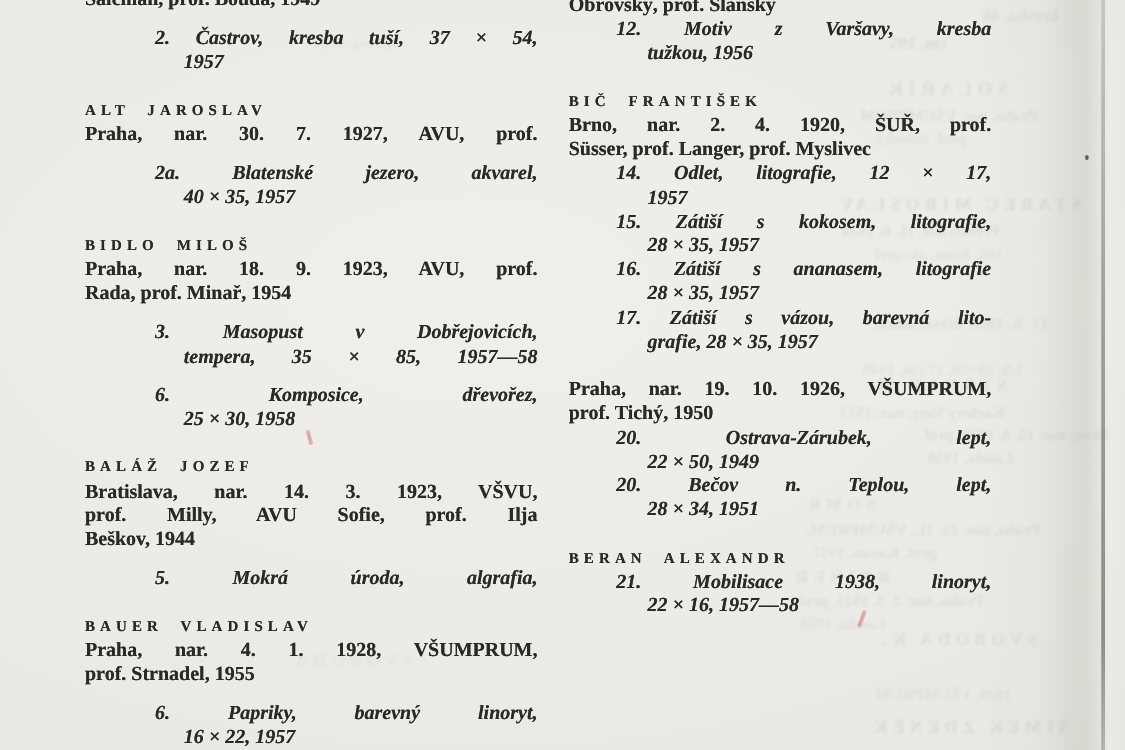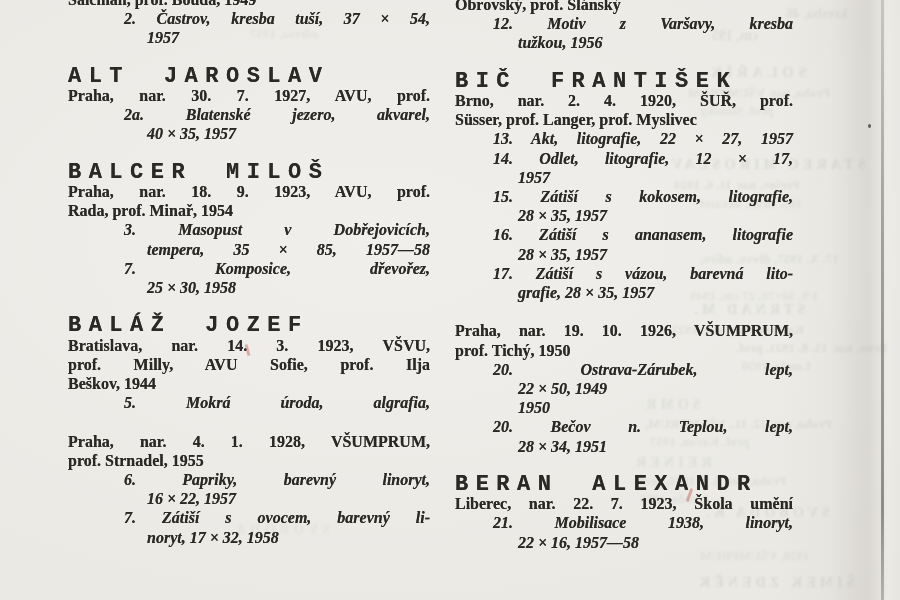--- a/index.html
+++ b/index.html
@@ -15,26 +15,26 @@
       linear-gradient(to right, #e9e8e3 0px, #e9e8e3 780px, #e3e1db 858px, #e5e3dd 880px, #ebe9e4 888px, #e8e6e1 900px),
       linear-gradient(to bottom, #eae9e4 0%, #e7e6e1 100%);
   }
   .col{
     position:absolute;color:#2b2925;font-size:16px;line-height:19.2px;
     font-weight:bold;text-shadow:0 0 0.3px rgba(43,41,37,.8);
   }
   #col-left{left:68px;top:-10px;width:362px;}
   #col-right{left:455px;top:-5px;width:338px;}
   .ln{min-height:19.2px;}
-  .s-head{letter-spacing:.34em;word-spacing:.6em;font-size:22px;white-space:nowrap;font-family:Liberation Mono, monospace;}
+  .s-head{letter-spacing:.34em;word-spacing:.6em;font-size:12px;white-space:nowrap;}
   .s-bio{text-align:justify;text-align-last:justify;text-justify:inter-word;}
   .s-biol{text-align:left;}
   .s-i1,.s-i1l,.s-ic,.s-icl{font-style:italic;}
   .s-i1,.s-ic{text-align:justify;text-align-last:justify;text-justify:inter-word;}
-  #col-left .s-i1,#col-left .s-i1l{padding-left:56px;}
+  #col-left .s-i1,#col-left .s-i1l{padding-left:56px;margin-top:12px;}
   #col-left .s-ic,#col-left .s-icl{padding-left:79px;}
   #col-right .s-i1,#col-right .s-i1l{padding-left:38px;font-family:Liberation Serif, serif;}
   #col-right .s-ic,#col-right .s-icl{padding-left:63px;}
   #col-left .s-gap{height:18px;}
   #col-right .s-gap{height:13px;}
   .ghost{
     position:absolute;transform:scaleX(-1);filter:blur(1.1px);
     color:#7e8677;font-weight:bold;white-space:nowrap;pointer-events:none;
   }
   .ghost.caps{letter-spacing:.3em;}
@@ -88,69 +88,67 @@
 <div id="col-left" class="col">
     <div class="ln s-biol">Salcman, prof. Bouda, 1949</div>
     <div class="ln s-i1">2. Častrov, kresba tuší, 37 × 54,</div>
     <div class="ln s-icl">1957</div>
     <div class="ln s-gap"></div>
     <div class="ln s-head">ALT JAROSLAV</div>
     <div class="ln s-bio">Praha, nar. 30. 7. 1927, AVU, prof.</div>
     <div class="ln s-i1">2a. Blatenské jezero, akvarel,</div>
     <div class="ln s-icl">40 × 35, 1957</div>
     <div class="ln s-gap"></div>
-    <div class="ln s-head">BALCER MILOŠ</div>
+    <div class="ln s-head">BIDLO MILOŠ</div>
     <div class="ln s-bio">Praha, nar. 18. 9. 1923, AVU, prof.</div>
     <div class="ln s-biol">Rada, prof. Minař, 1954</div>
     <div class="ln s-i1">3. Masopust v Dobřejovicích,</div>
     <div class="ln s-ic">tempera, 35 × 85, 1957—58</div>
-    <div class="ln s-i1">7. Komposice, dřevořez,</div>
+    <div class="ln s-i1">6. Komposice, dřevořez,</div>
     <div class="ln s-icl">25 × 30, 1958</div>
     <div class="ln s-gap"></div>
     <div class="ln s-head">BALÁŽ JOZEF</div>
     <div class="ln s-bio">Bratislava, nar. 14. 3. 1923, VŠVU,</div>
     <div class="ln s-bio">prof. Milly, AVU Sofie, prof. Ilja</div>
     <div class="ln s-biol">Beškov, 1944</div>
     <div class="ln s-i1">5. Mokrá úroda, algrafia,</div>
     <div class="ln s-gap"></div>
+    <div class="ln s-head">BAUER VLADISLAV</div>
     <div class="ln s-bio">Praha, nar. 4. 1. 1928, VŠUMPRUM,</div>
     <div class="ln s-biol">prof. Strnadel, 1955</div>
     <div class="ln s-i1">6. Papriky, barevný linoryt,</div>
     <div class="ln s-icl">16 × 22, 1957</div>
     <div class="ln s-i1">7. Zátiší s ovocem, barevný li-</div>
     <div class="ln s-icl">noryt, 17 × 32, 1958</div>
   </div>
 <div id="col-right" class="col">
     <div class="ln s-biol">Obrovský, prof. Slánský</div>
     <div class="ln s-i1">12. Motiv z Varšavy, kresba</div>
     <div class="ln s-icl">tužkou, 1956</div>
     <div class="ln s-gap"></div>
     <div class="ln s-head">BIČ FRANTIŠEK</div>
     <div class="ln s-bio">Brno, nar. 2. 4. 1920, ŠUŘ, prof.</div>
     <div class="ln s-biol">Süsser, prof. Langer, prof. Myslivec</div>
-    <div class="ln s-i1">13. Akt, litografie, 22 × 27, 1957</div>
     <div class="ln s-i1">14. Odlet, litografie, 12 × 17,</div>
     <div class="ln s-icl">1957</div>
     <div class="ln s-i1">15. Zátiší s kokosem, litografie,</div>
     <div class="ln s-icl">28 × 35, 1957</div>
     <div class="ln s-i1">16. Zátiší s ananasem, litografie</div>
     <div class="ln s-icl">28 × 35, 1957</div>
     <div class="ln s-i1">17. Zátiší s vázou, barevná lito-</div>
     <div class="ln s-icl">grafie, 28 × 35, 1957</div>
     <div class="ln s-gap"></div>
     <div class="ln s-bio">Praha, nar. 19. 10. 1926, VŠUMPRUM,</div>
     <div class="ln s-biol">prof. Tichý, 1950</div>
     <div class="ln s-i1">20. Ostrava-Zárubek, lept,</div>
     <div class="ln s-icl">22 × 50, 1949</div>
-    <div class="ln s-icl">1950</div>
     <div class="ln s-i1">20. Bečov n. Teplou, lept,</div>
     <div class="ln s-icl">28 × 34, 1951</div>
     <div class="ln s-gap"></div>
     <div class="ln s-head">BERAN ALEXANDR</div>
-    <div class="ln s-bio">Liberec, nar. 22. 7. 1923, Škola umění</div>
     <div class="ln s-i1">21. Mobilisace 1938, linoryt,</div>
     <div class="ln s-icl">22 × 16, 1957—58</div>
   </div>
 <div id="marks-layer">
     <div class="red-mark" style="left: 246px; top: 344px; width: 3px; height: 12px; transform: rotate(-15deg);"></div>
     <div class="red-mark" style="left: 688px; top: 488px; width: 3px; height: 14px; transform: rotate(20deg);"></div>
   </div>
 <div id="page-edge"></div>
 <div id="ink-speck"></div>
 

